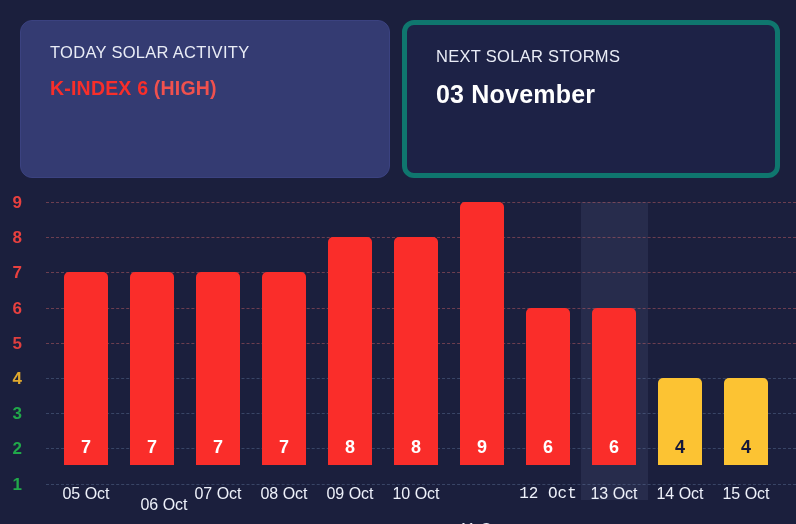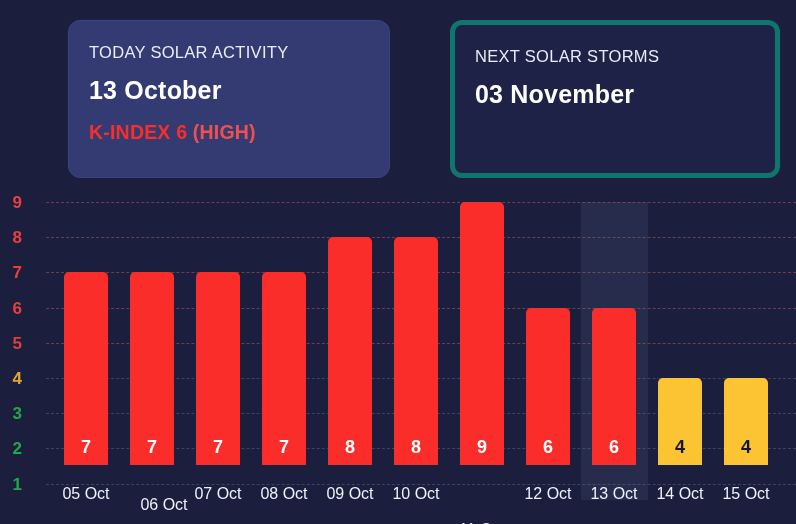--- a/index.html
+++ b/index.html
@@ -23,23 +23,22 @@
     width: 796px;
     height: 178px;
     display: flex;
     gap: 12px;
     padding: 20px 16px 0 20px;
     box-sizing: border-box;
   }
   .card {
     flex: 1 1 0;
     border-radius: 12px;
-    padding: 22px 20px 20px 20px;
+    padding: 22px 20px 20px 29px;
     box-sizing: border-box;
-    margin-left: 48px;
   }
   .card--today {
     background: #343b72;
     border: 1px solid #3b4280;
   }
   .card--next {
     background: #1d2246;
     border: 5px solid #0f766e;
   }
   .card-title {
@@ -169,21 +168,20 @@
     white-space: nowrap;
   }
 </style>
 </head>
 <body>
 
 <div class="cards">
 
   <div class="card card--today">
     <div class="card-title">TODAY SOLAR ACTIVITY</div>
-    <div class="card-date">13 October</div>
     <div class="card-kindex">
       <span>K-INDEX 6</span>
       <span class="sev">(HIGH)</span>
     </div>
   </div>
 
   <div class="card card--next">
     <div class="card-title">NEXT SOLAR STORMS</div>
     <div class="card-date">03 November</div>
   </div>
@@ -251,19 +249,19 @@
         </div>
       </div>
     <div class="x-labels" id="x-labels">
         <div class="x-tick" style="left: 46px;">05 Oct</div>
         <div class="x-tick" style="left: 124px; margin-top: 11px;">06 Oct</div>
         <div class="x-tick" style="left: 178px;">07 Oct</div>
         <div class="x-tick" style="left: 244px;">08 Oct</div>
         <div class="x-tick" style="left: 310px;">09 Oct</div>
         <div class="x-tick" style="left: 376px;">10 Oct</div>
         <div class="x-tick" style="left: 442px; margin-top: 36px;">11 Oct</div>
-        <div class="x-tick" style="left: 508px;">12 Oct</div>
+        <div class="x-tick" style="left: 508px; font-family: Liberation Mono, monospace;">12 Oct</div>
         <div class="x-tick" style="left: 574px;">13 Oct</div>
         <div class="x-tick" style="left: 640px;">14 Oct</div>
         <div class="x-tick" style="left: 706px;">15 Oct</div>
       </div>
   </div>
 </div>
 
 </body></html>

